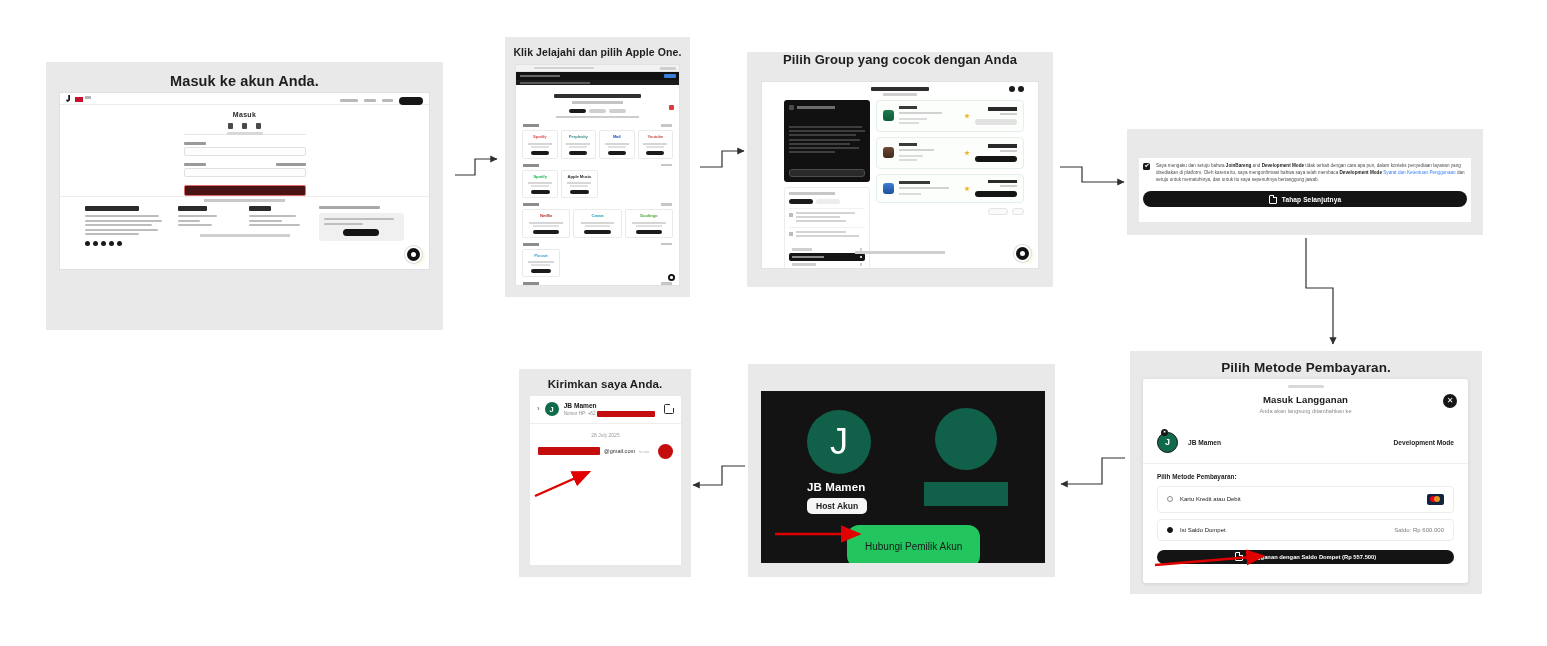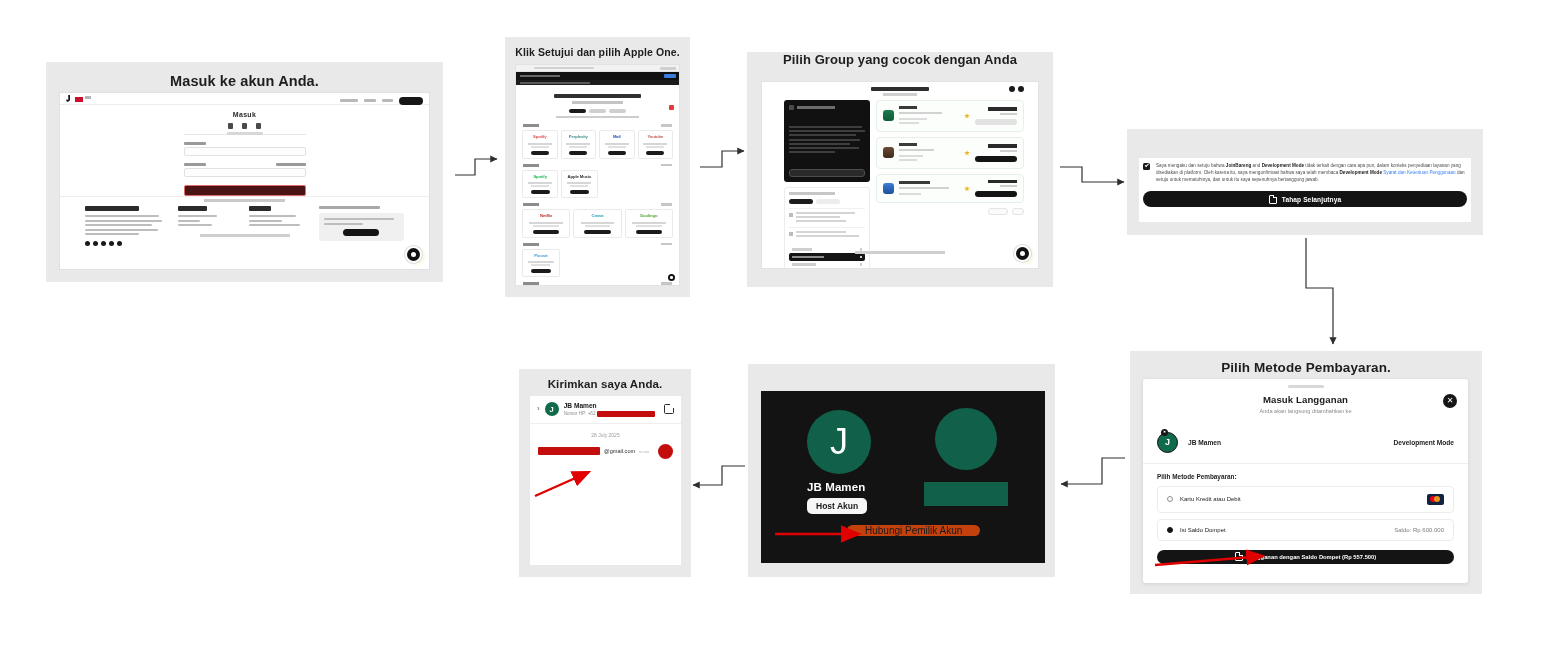--- a/index.html
+++ b/index.html
@@ -21,21 +21,21 @@
   .shot{
     background:#ffffff;box-sizing:border-box;position:relative;overflow:hidden;
   }
 
   
   .blur{filter:blur(0.55px);}
   .ln{background:#bdbdbd;border-radius:1px;height:2px;}
   .ln.lt{background:#d8d8d8;}
 
   
-  #p1{left:46px;top:62px;width:397px;height:220px;}
+  #p1{left:46px;top:62px;width:397px;height:268px;}
   #p1 .panel-title{font-size:14.5px;margin-top:11px;}
   #p1 .shot{left:13px;top:30px;width:371px;height:178px;position:absolute;border:1px solid #e0e0e0;}
   .nav1{height:11px;border-bottom:1px solid #ececec;position:relative;}
   .brand1{position:absolute;left:5px;top:2px;width:5px;height:7px;background:#141414;
           clip-path:polygon(60% 0,100% 0,100% 75%,55% 100%,25% 85%,30% 60%,65% 72%,65% 0);}
   .flag1{position:absolute;left:15px;top:3.5px;width:8px;height:5px;background:#c8102e;}
   .flagtxt{position:absolute;left:25px;top:3px;width:6px;height:3px;background:#b5b5b5;}
   .nav1 .rt{position:absolute;right:6px;top:3.5px;display:flex;gap:6px;align-items:center;}
   .nav1 .rt i{display:block;height:3px;background:#b9b9b9;border-radius:1px;}
   .pillblk{background:#161616;border-radius:7px;width:24px;height:8px;}
@@ -204,21 +204,21 @@
   #p6{left:748px;top:364px;width:307px;height:213px;}
   #p6 .panel-title{font-size:13px;margin-top:9px;}
   #p6 .shot{left:13px;top:27px;width:284px;height:172px;position:absolute;background:#131313;}
   .host-av{position:absolute;left:46px;top:19px;width:64px;height:64px;border-radius:50%;background:#11604a;
     display:flex;align-items:center;justify-content:center;color:#fff;font-size:36px;font-weight:300;}
   .host-name{position:absolute;left:46px;top:90px;color:#fff;font-size:11.5px;font-weight:600;letter-spacing:.1px;}
   .host-chip{position:absolute;left:46px;top:107px;background:#f6f6f6;border-radius:5px;padding:3px 9px;
     font-size:8.5px;font-weight:600;color:#1b1b1b;}
   .blk-circle{position:absolute;right:48px;top:17px;width:62px;height:62px;border-radius:50%;background:#11604a;}
   .blk-rect{position:absolute;right:37px;top:91px;width:84px;height:24px;background:#11604a;}
-  .cta-pill{position:absolute;left:86px;top:134px;background:#c2410c;border-radius:12px;padding:0 18px;
+  .cta-pill{position:absolute;left:86px;top:134px;background:#22c55e;border-radius:12px;padding:16px 18px;
     font-size:10px;color:#1b1b1b;}
 
   
   #p7{left:519px;top:369px;width:172px;height:208px;}
   #p7 .panel-title{font-size:11.5px;margin-top:9px;}
   #p7 .shot{left:0px;top:26px;width:153px;height:171px;position:absolute;left:10px;border:1px solid #e8e8e8;}
   .mail-hd{display:flex;align-items:center;gap:5px;padding:6px 7px;border-bottom:1px solid #eee;}
   .chev{color:#5a5a5a;font-size:8px;line-height:1;}
   .mail-av{width:14px;height:14px;border-radius:50%;background:#0f6b4a;color:#fff;font-size:7.5px;
     display:flex;align-items:center;justify-content:center;font-weight:600;flex:none;}
@@ -342,21 +342,21 @@
           </div>
         </div>
       </div>
       <div class="copy1"><i></i></div>
       <div class="fabglow"></div>
       <div class="fab"></div>
     </div>
   </div>
 
   <div class="panel" id="p2">
-    <div class="panel-title">Klik Setujui dan pilih Apple One.</div>
+    <div class="panel-title">Klik Jelajahi dan pilih Apple One.</div>
     <div class="shot blur">
       <div class="browserbar">
         <span class="u"></span>
           <span class="r"></span>
       </div>
       <div class="darkbar">
         <span class="t"></span>
           <span class="b"></span>
       </div>
       <div class="darkbar2">

